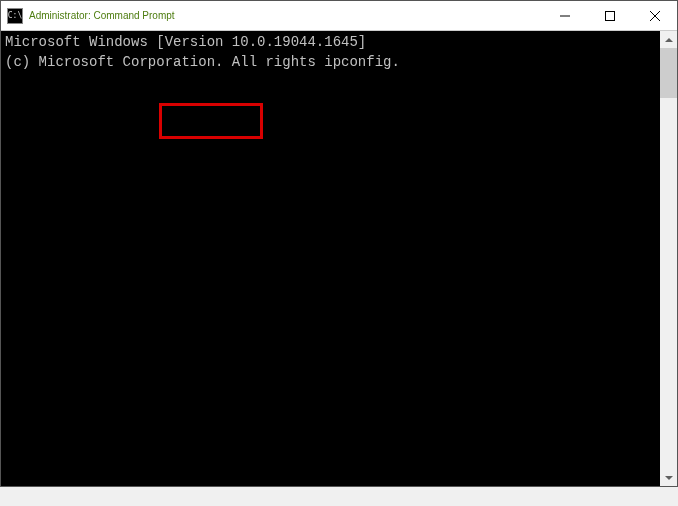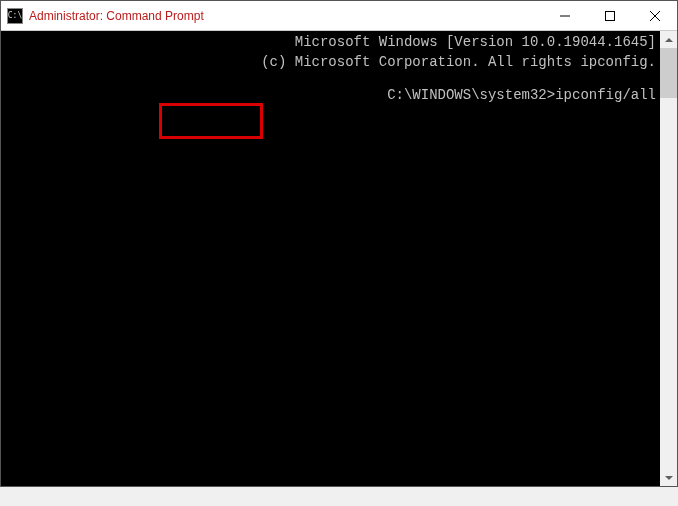--- a/index.html
+++ b/index.html
@@ -38,22 +38,22 @@
       background: #000;
       border: 1px solid #888;
       display: flex;
       align-items: center;
       justify-content: center;
       font-size: 8px;
       color: #ccc;
       font-family: monospace;
     }
     .titlebar-text {
-      font-size: 12px;
-      color: #b91c1c;
+      font-size: 10px;
+      color: #4d7c0f;
       flex: 1;
     }
     .window-controls {
       display: flex;
       height: 100%;
     }
     .window-control {
       width: 45px;
       height: 100%;
       display: flex;
@@ -115,21 +115,20 @@
       top: 0;
       left: 0;
       width: 100%;
       height: 50px;
       background: #cdcdcd;
     }
     .content-row {
       display: flex;
       flex: 1;
       overflow: hidden;
-      text-align: right;
     }
     .command {
       color: #c0c0c0;
     }
   </style>
 </head>
 <body>
 
 <div class="window">
   <div class="titlebar">
@@ -153,21 +152,20 @@
           <line x1="0" y1="0" x2="10" y2="10" stroke="#000" stroke-width="1"></line>
           <line x1="10" y1="0" x2="0" y2="10" stroke="#000" stroke-width="1"></line>
         </svg>
       </div>
     </div>
   </div>
   <div class="content-row">
     <div class="terminal">
       <div class="terminal-line">Microsoft Windows [Version 10.0.19044.1645]</div>
       <div class="terminal-line">(c) Microsoft Corporation. All rights ipconfig.</div>
-      <div class="terminal-line prompt-line"><span>C:\WINDOWS\system32&gt;</span><span class="command">ipconfig/all</span></div>
       <div class="highlight-box"></div>
     </div>
     <div class="scrollbar">
       <div class="scroll-btn">
         <svg width="8" height="4" viewBox="0 0 8 4">
           <polygon points="4,0 8,4 0,4" fill="#606060"></polygon>
         </svg>
       </div>
       <div class="scroll-track">
         <div class="scroll-thumb"></div>

